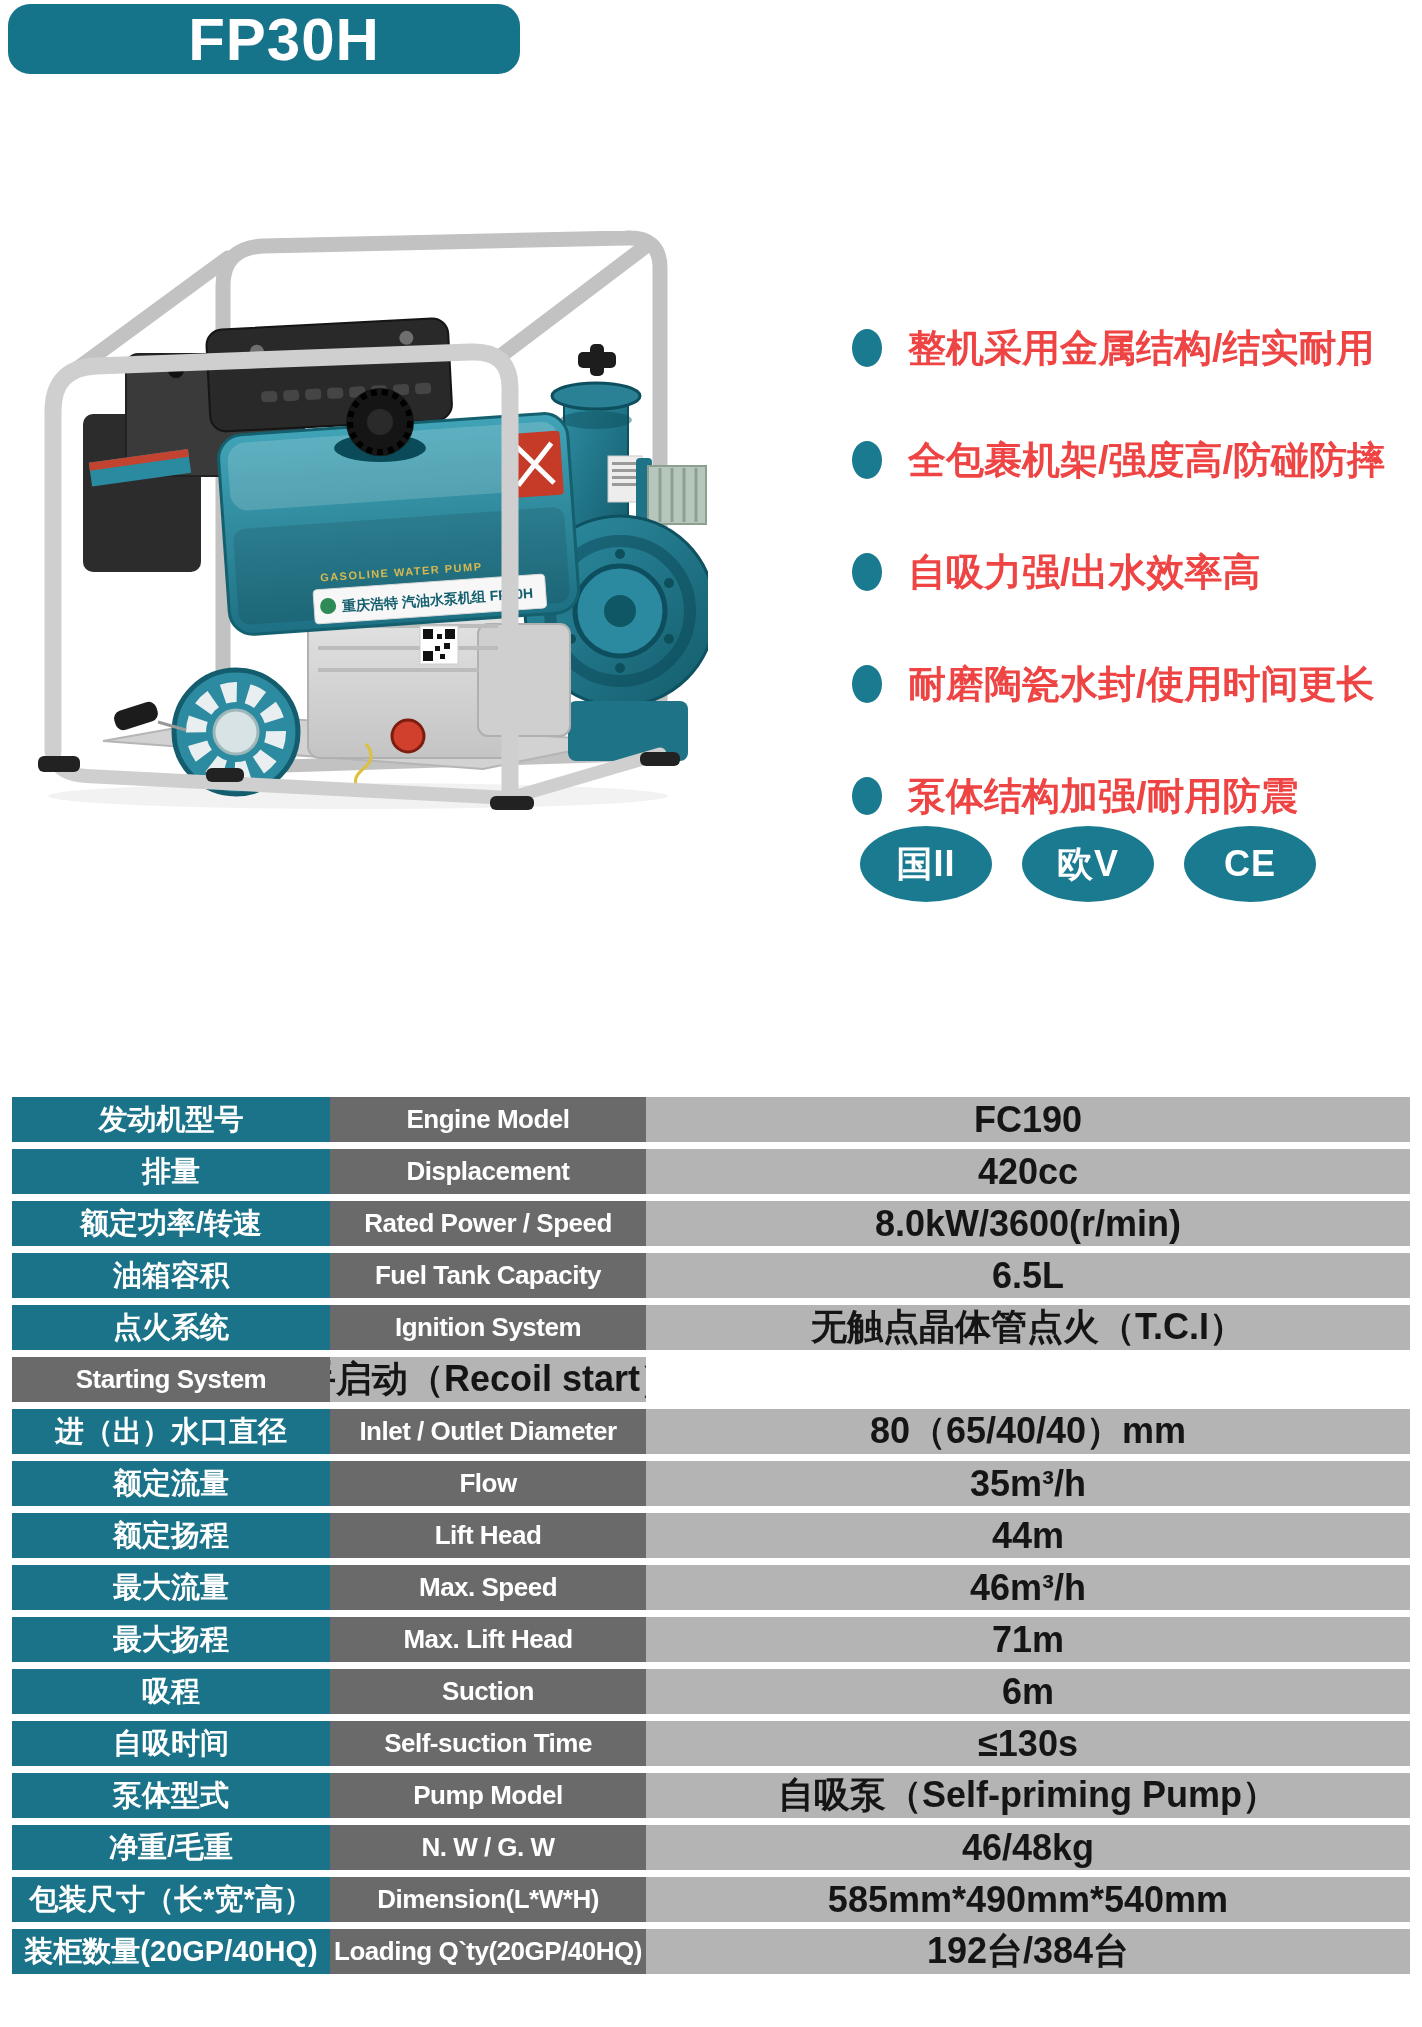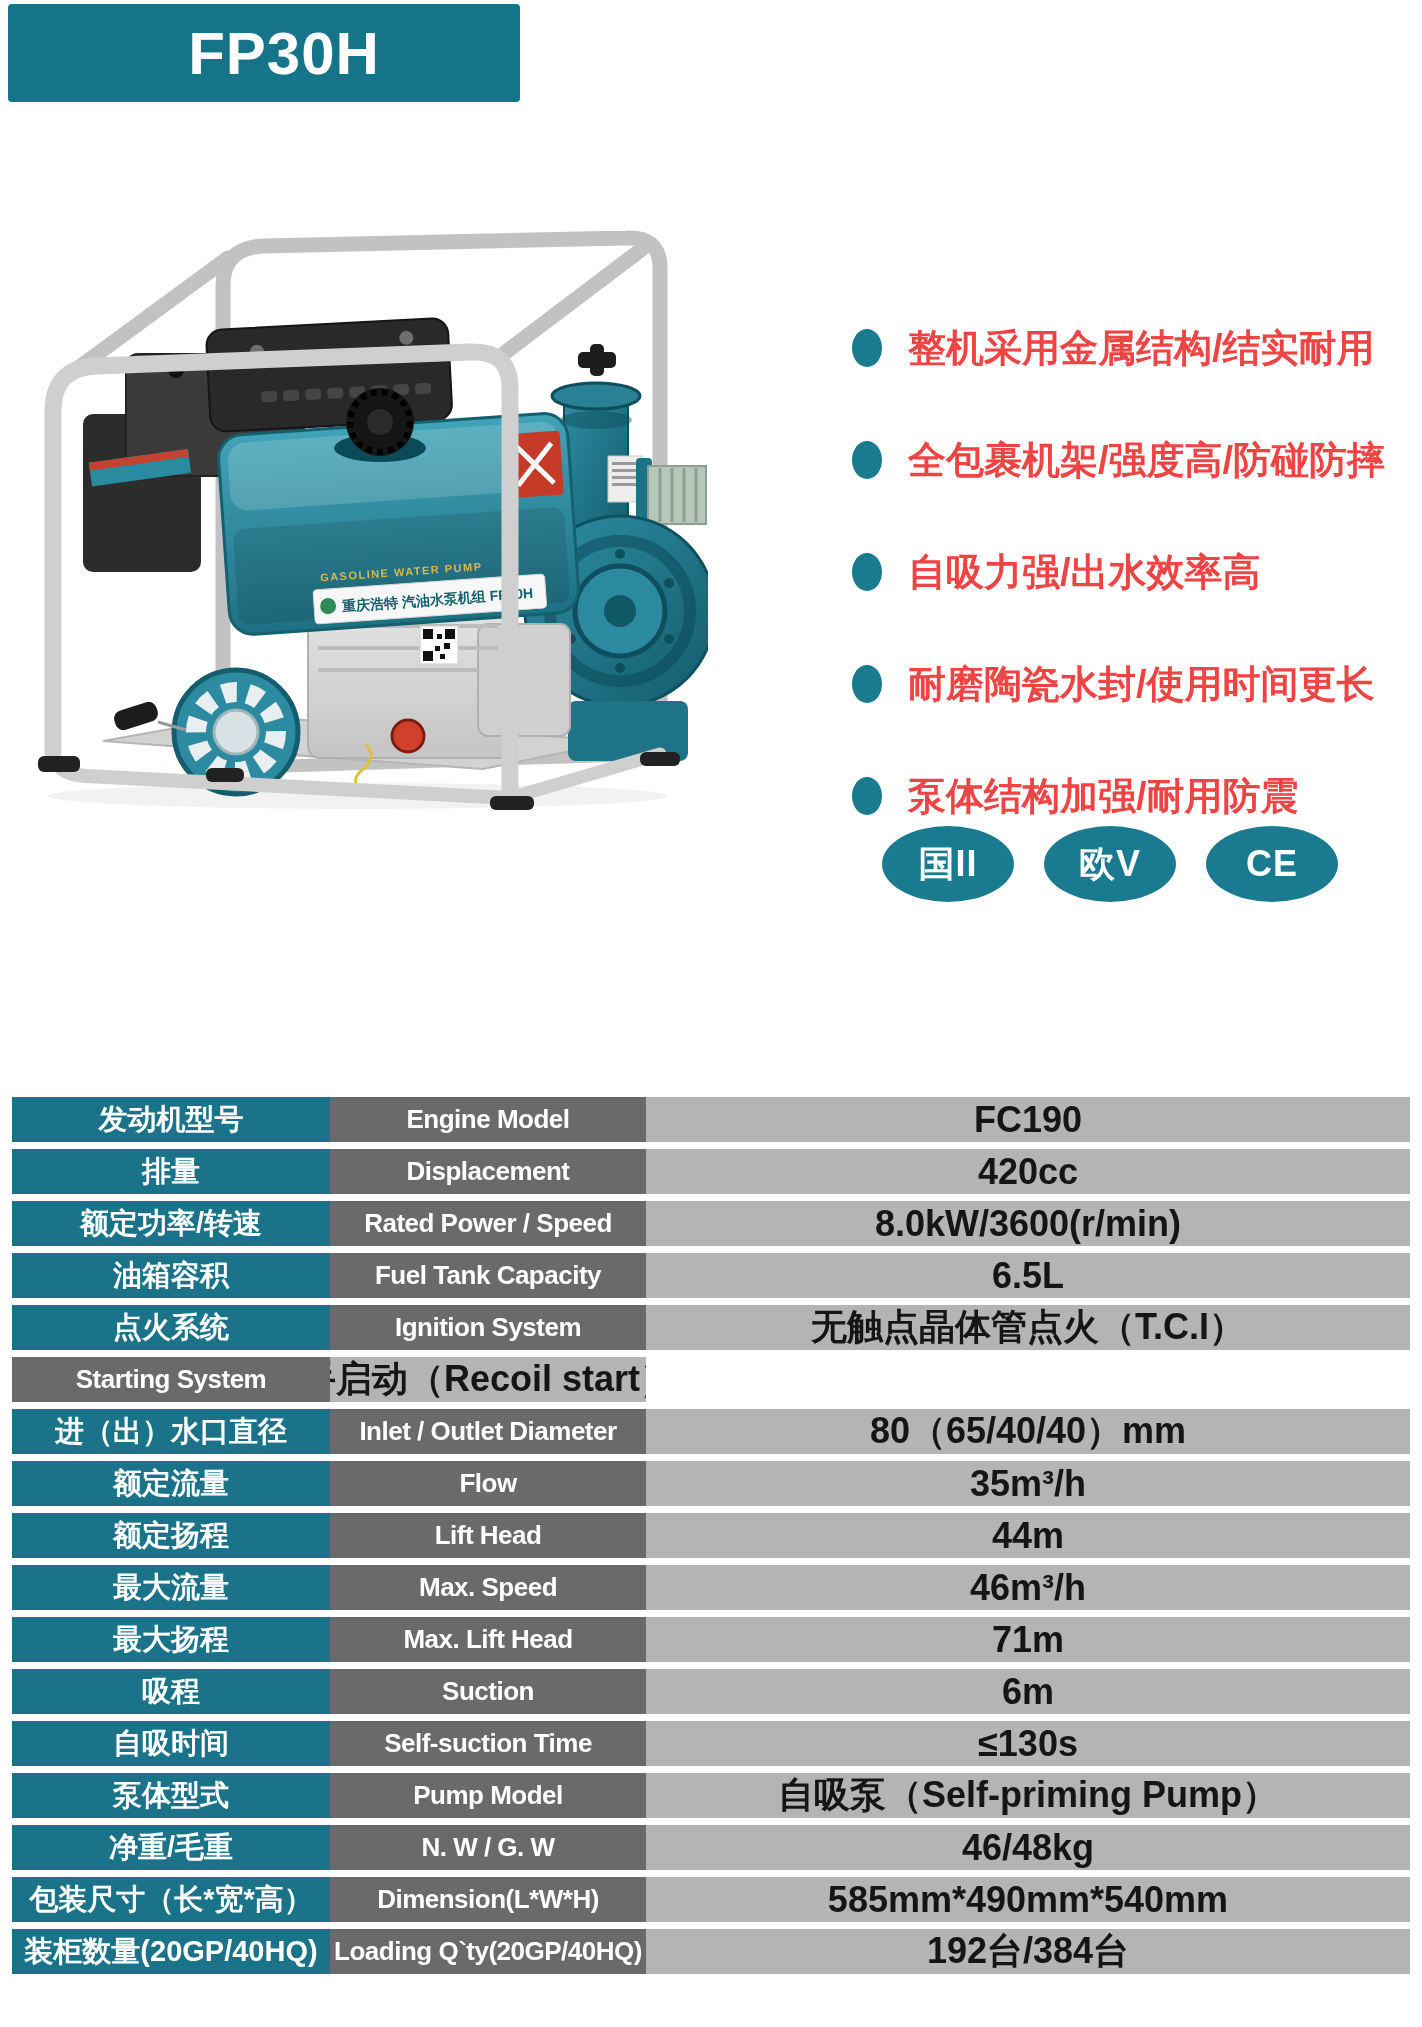--- a/index.html
+++ b/index.html
@@ -2,38 +2,38 @@
 <html><head>
 <meta charset="utf-8">
 <style>
   * { margin:0; padding:0; box-sizing:border-box; }
   html,body { width:1422px; height:2027px; background:#ffffff; overflow:hidden;
               font-family:"Liberation Sans","DejaVu Sans",sans-serif; }
   body { position:relative; }
 
   
   .model-badge {
-    position:absolute; left:8px; top:4px; width:512px; height:98px;
-    background:#15738a; border-radius:4px;
+    position:absolute; left:8px; top:4px; width:512px; height:70px;
+    background:#15738a; border-radius:22px;
     display:flex; align-items:center; justify-content:center;
     color:#ffffff; font-size:60px; font-weight:bold; letter-spacing:1px;padding-left:40px;
   }
 
   
   .product-figure { position:absolute; left:8px; top:156px; width:700px; height:660px; }
 
   
   .features { position:absolute; left:852px; top:292px; width:570px; }
   .feature { display:flex; align-items:center; height:112px; }
   .feature .dot { width:30px; height:38px; border-radius:50%; background:#1a7b90;
                   margin-right:26px; flex:none; }
   .feature .txt { font-size:38px; font-weight:bold; color:#ef4444; white-space:nowrap; }
 
   
-  .certs { position:absolute; left:882px; top:826px; display:flex; gap:30px; }
+  .certs { position:absolute; left:860px; top:826px; display:flex; gap:30px; }
   .cert { width:132px; height:76px; border-radius:50%; background:#1a7b90;
           color:#ffffff; font-size:36px; font-weight:bold;
           display:flex; align-items:center; justify-content:center; letter-spacing:1px; }
 
   
   .spec-table { position:absolute; left:12px; top:1097px; width:1398px; }
   .spec-row { display:grid; grid-template-columns:318px 316px 1fr;
               height:45px; margin-bottom:7px; }
   .cell { display:flex; align-items:center; justify-content:center;
           font-weight:bold; white-space:nowrap; overflow:hidden; }

